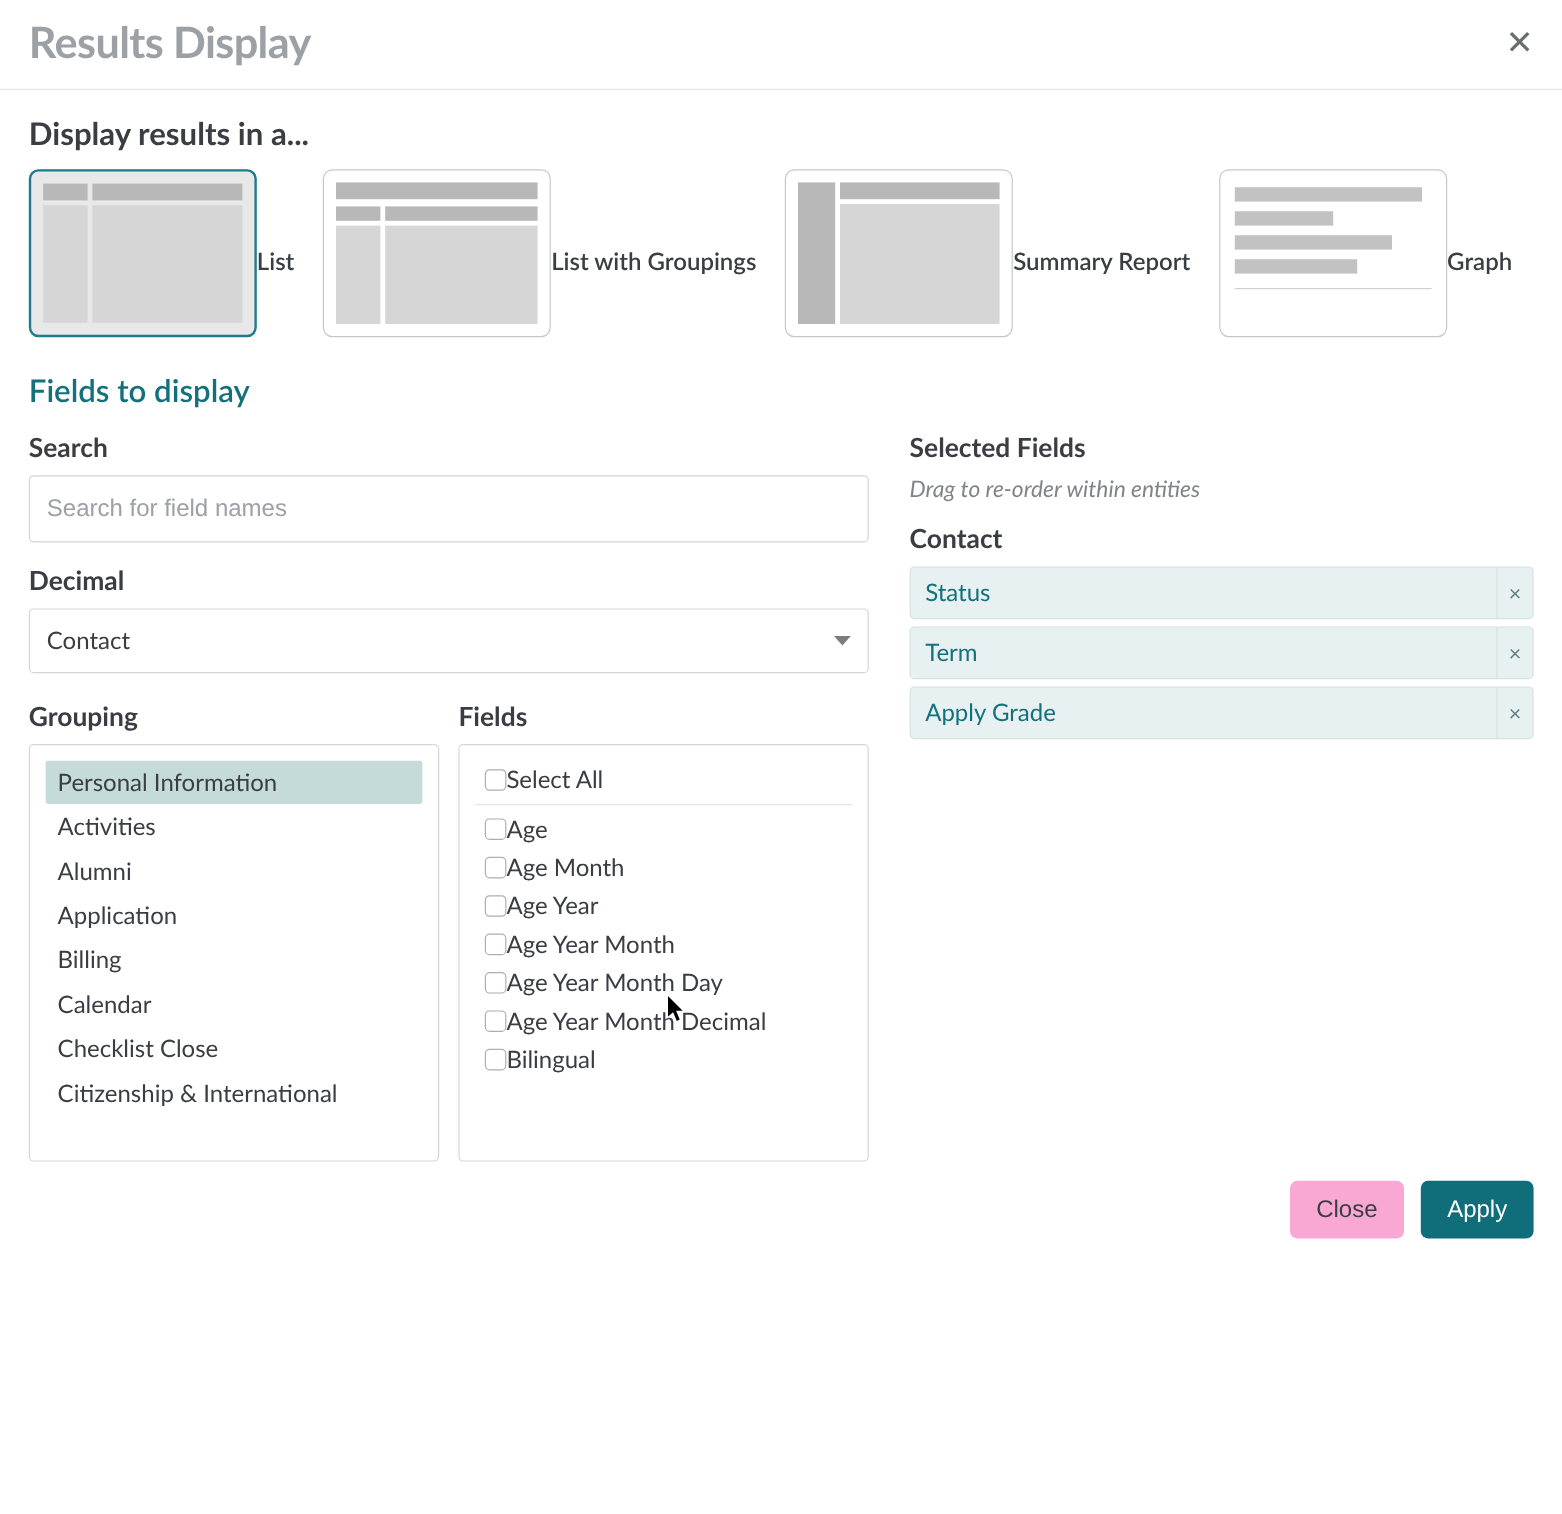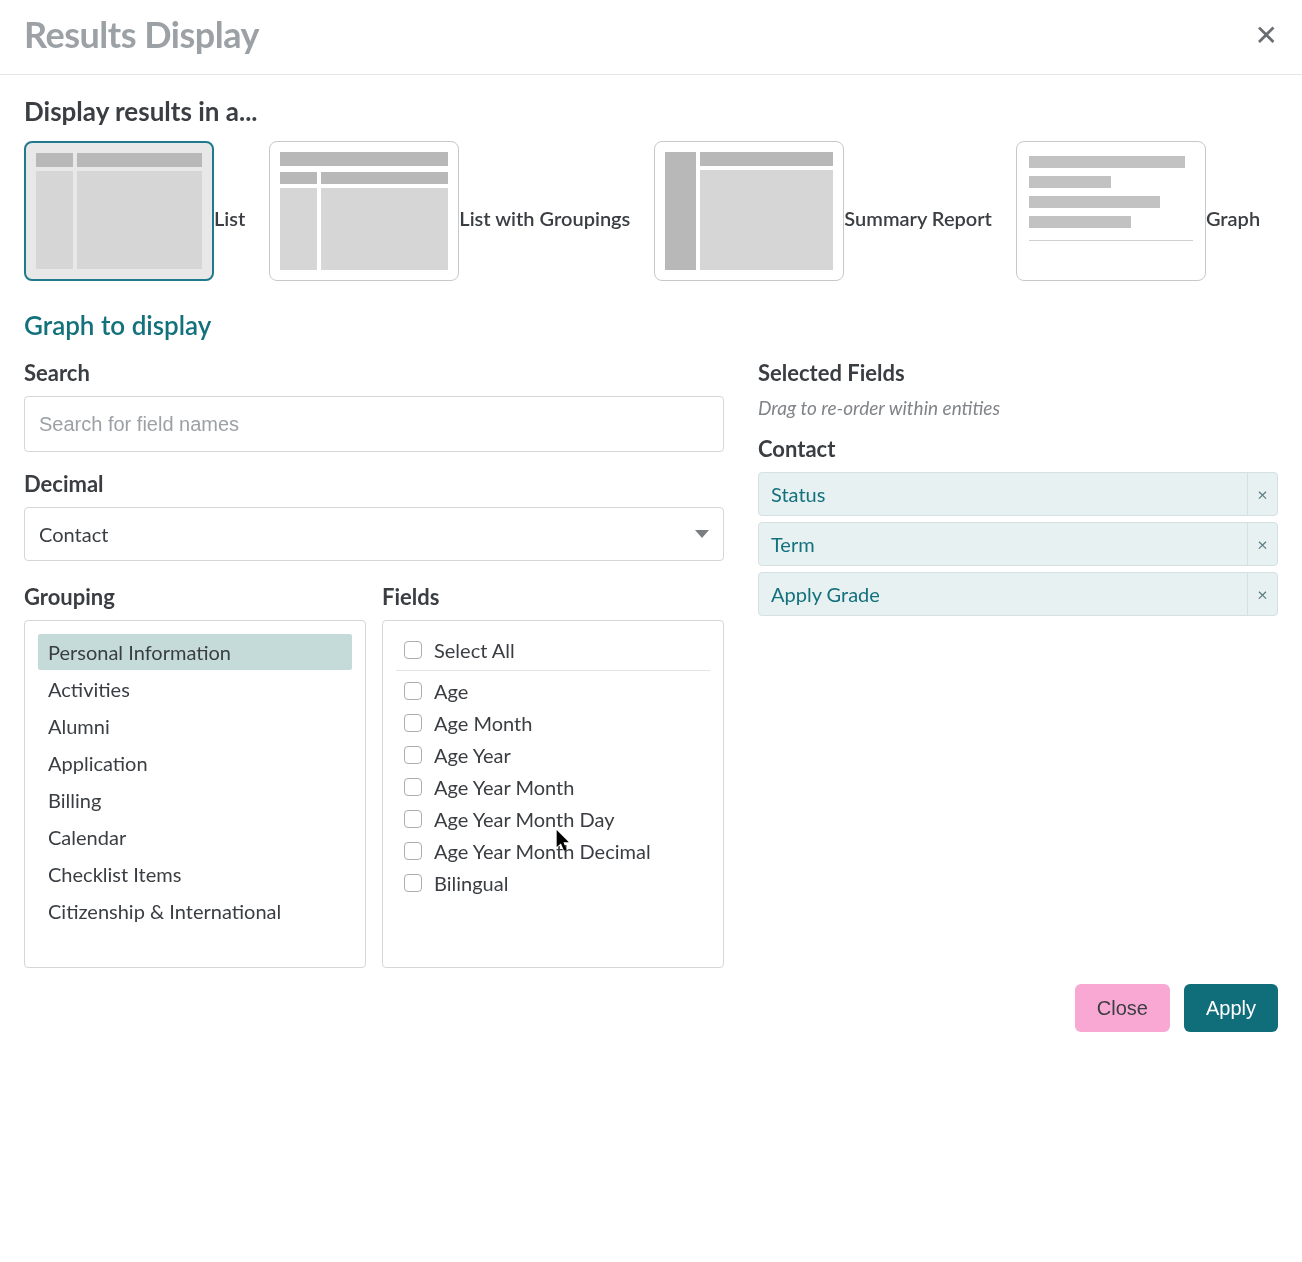--- a/index.html
+++ b/index.html
@@ -119,21 +119,21 @@
     height: 348px; overflow:hidden;
     padding:13px;
   }
   .grouping-item {
     padding:6px 10px; font-size:20px; color:#3a3e42; border-radius:2px;
     cursor:pointer; margin-bottom:1px;
     white-space:nowrap; overflow:hidden;
   }
   .grouping-item.selected { background:#c5dbda; }
   .field-row {
-    display:flex; align-items:center; gap:12px;
+    display:flex; align-items:center; gap:0;
     padding:4px 8px; font-size:20px; color:#3a3e42;
   }
   .field-row.select-all { border-bottom:1px solid #e4e4e4; padding-bottom:8px; margin-bottom:4px; }
   .field-row input[type=checkbox]{
     width:18px;height:18px;border:1px solid #aeaeae;border-radius:4px;appearance:none;cursor:pointer;
   }
   .selected-entity-heading {
     font-size:22px; font-weight:700; color:#3a3e42; margin-bottom:10px;
   }
   .pill {
@@ -222,21 +222,21 @@
           <div class="th-bar" style="width:50%"></div>
           <div class="th-bar" style="width:80%"></div>
           <div class="th-bar" style="width:62%"></div>
           <div style="height:1px;background:#d0d0d0;margin-top:4px;"></div>
         </div>
       </div>
       <div class="display-option-label">Graph</div>
     </div>
   </div>
 
-  <div class="fields-to-display">Graph to display</div>
+  <div class="fields-to-display">Fields to display</div>
 
   <div class="two-col">
     <div class="left-col">
       <div class="sub-label">Search</div>
       <input class="search-input" type="text" placeholder="Search for field names" style="">
       <div class="sub-label">Decimal</div>
       <div class="entity-select-wrap">
         <div class="entity-select">
           <span>Contact</span>
           <span class="caret-down"></span>
@@ -246,21 +246,21 @@
       <div class="grouping-fields-row">
         <div class="panel-col">
           <div class="panel-title">Grouping</div>
           <div class="panel-box">
             <div class="grouping-item selected">Personal Information</div>
             <div class="grouping-item">Activities</div>
             <div class="grouping-item">Alumni</div>
             <div class="grouping-item">Application</div>
             <div class="grouping-item">Billing</div>
             <div class="grouping-item">Calendar</div>
-            <div class="grouping-item">Checklist Items</div>
+            <div class="grouping-item">Checklist Close</div>
             <div class="grouping-item">Citizenship &amp; International</div>
           </div>
         </div>
         <div class="panel-col">
           <div class="panel-title">Fields</div>
           <div class="panel-box">
             <label class="field-row select-all">
               <input type="checkbox" style="">
               <span>Select All</span>
             </label>

